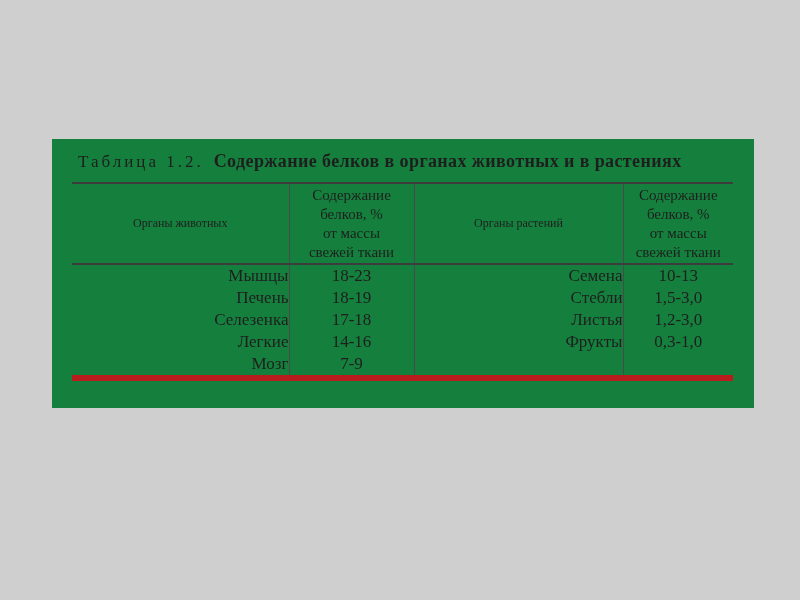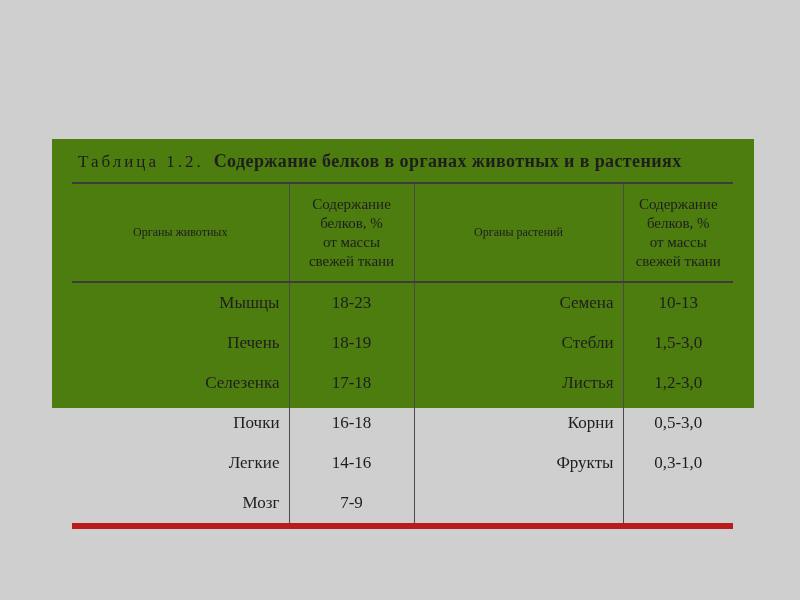--- a/index.html
+++ b/index.html
@@ -17,21 +17,21 @@
     width: 800px;
     height: 600px;
     background: #cfcfcf;
   }
   .panel {
     position: absolute;
     left: 52px;
     top: 139px;
     width: 702px;
     height: 269px;
-    background: #4d7c0f;
+    background: #15803d;
   }
   .title {
     position: absolute;
     left: 26px;
     top: 11px;
     width: 665px;
     white-space: nowrap;
     font-size: 17px;
     line-height: 22px;
   }
@@ -49,21 +49,21 @@
     position: absolute;
     left: 20px;
     top: 43px;
   }
   table.data {
     border-collapse: collapse;
     table-layout: fixed;
     width: 661px;
   }
   table.data th, table.data td {
-    padding: 9px;
+    padding: 0;
     overflow: hidden;
   }
   
   table.data thead th {
     height: 79px;
     border-top: 2px solid #3c3c3c;
     border-bottom: 2px solid #3c3c3c;
     font-weight: normal;
     vertical-align: middle;
     text-align: center;
@@ -132,26 +132,20 @@
             <td class="organ sep-r">Стебли</td>
             <td class="value">1,5-3,0</td>
           </tr>
           <tr>
             <td class="organ sep-r">Селезенка</td>
             <td class="value sep-r">17-18</td>
             <td class="organ sep-r">Листья</td>
             <td class="value">1,2-3,0</td>
           </tr>
           <tr>
-            <td class="organ sep-r">Почки</td>
-            <td class="value sep-r">16-18</td>
-            <td class="organ sep-r">Корни</td>
-            <td class="value">0,5-3,0</td>
-          </tr>
-          <tr>
             <td class="organ sep-r">Легкие</td>
             <td class="value sep-r">14-16</td>
             <td class="organ sep-r">Фрукты</td>
             <td class="value">0,3-1,0</td>
           </tr>
           <tr>
             <td class="organ sep-r">Мозг</td>
             <td class="value sep-r">7-9</td>
             <td class="organ sep-r"></td>
             <td class="value"></td>

